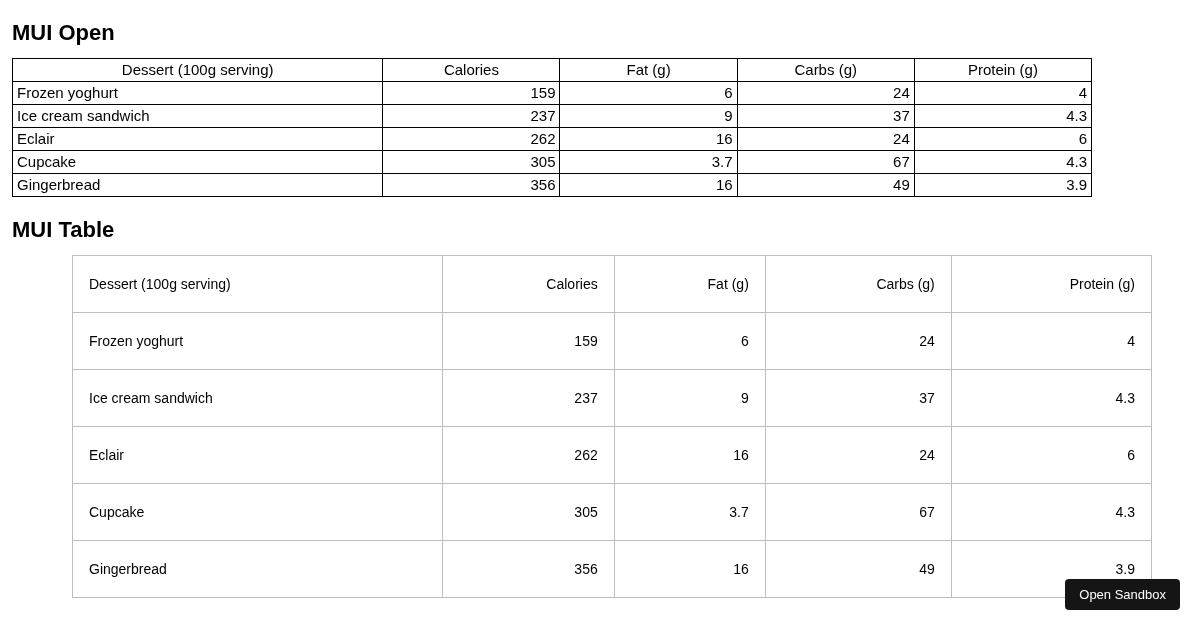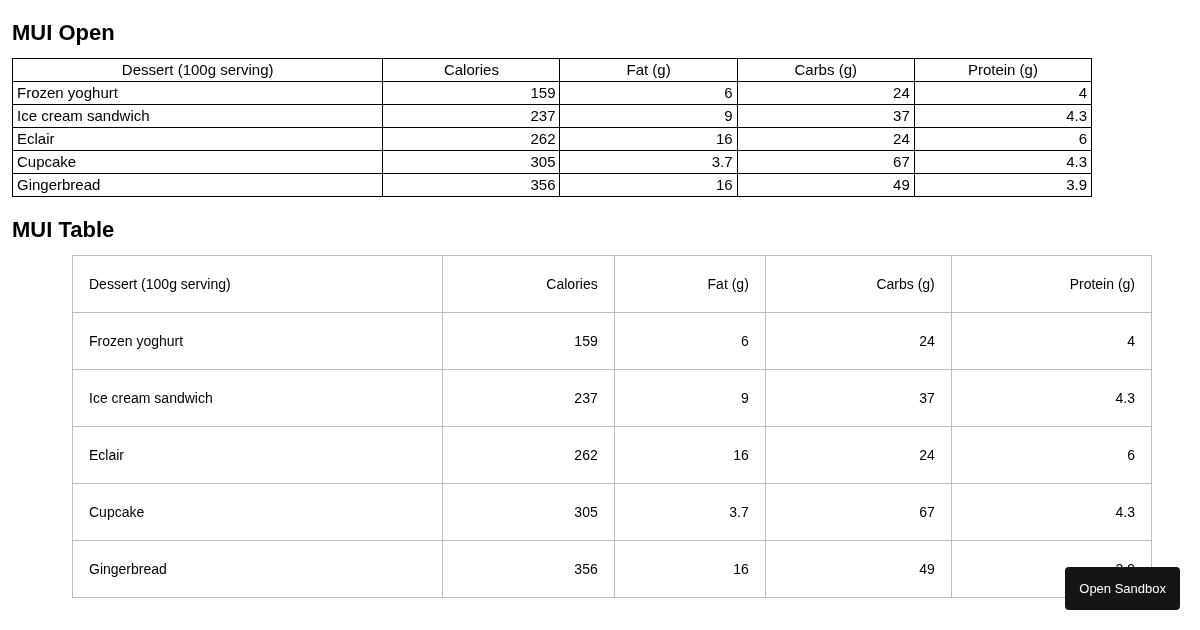--- a/index.html
+++ b/index.html
@@ -65,21 +65,21 @@
 
     
     .sandbox-btn {
       position: fixed;
       right: 20px;
       bottom: 20px;
       background: #151515;
       color: #fff;
       border: none;
       border-radius: 4px;
-      padding: 14px 14px;
+      padding: 8px 14px;
       font-size: 13px;
       font-family: inherit;
       cursor: pointer;
     }
   </style>
 </head>
 <body>
 
 <h2>MUI Open</h2>
 

